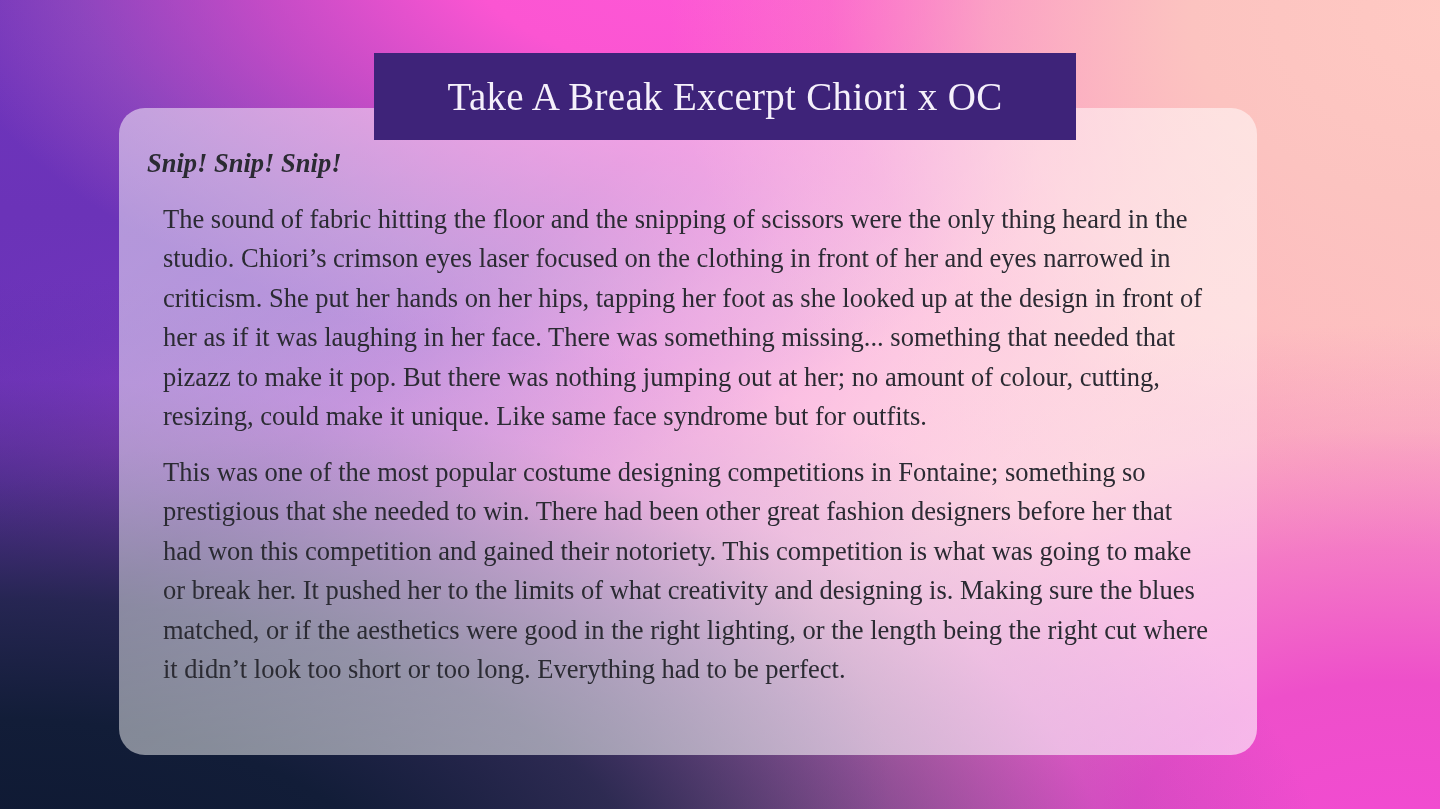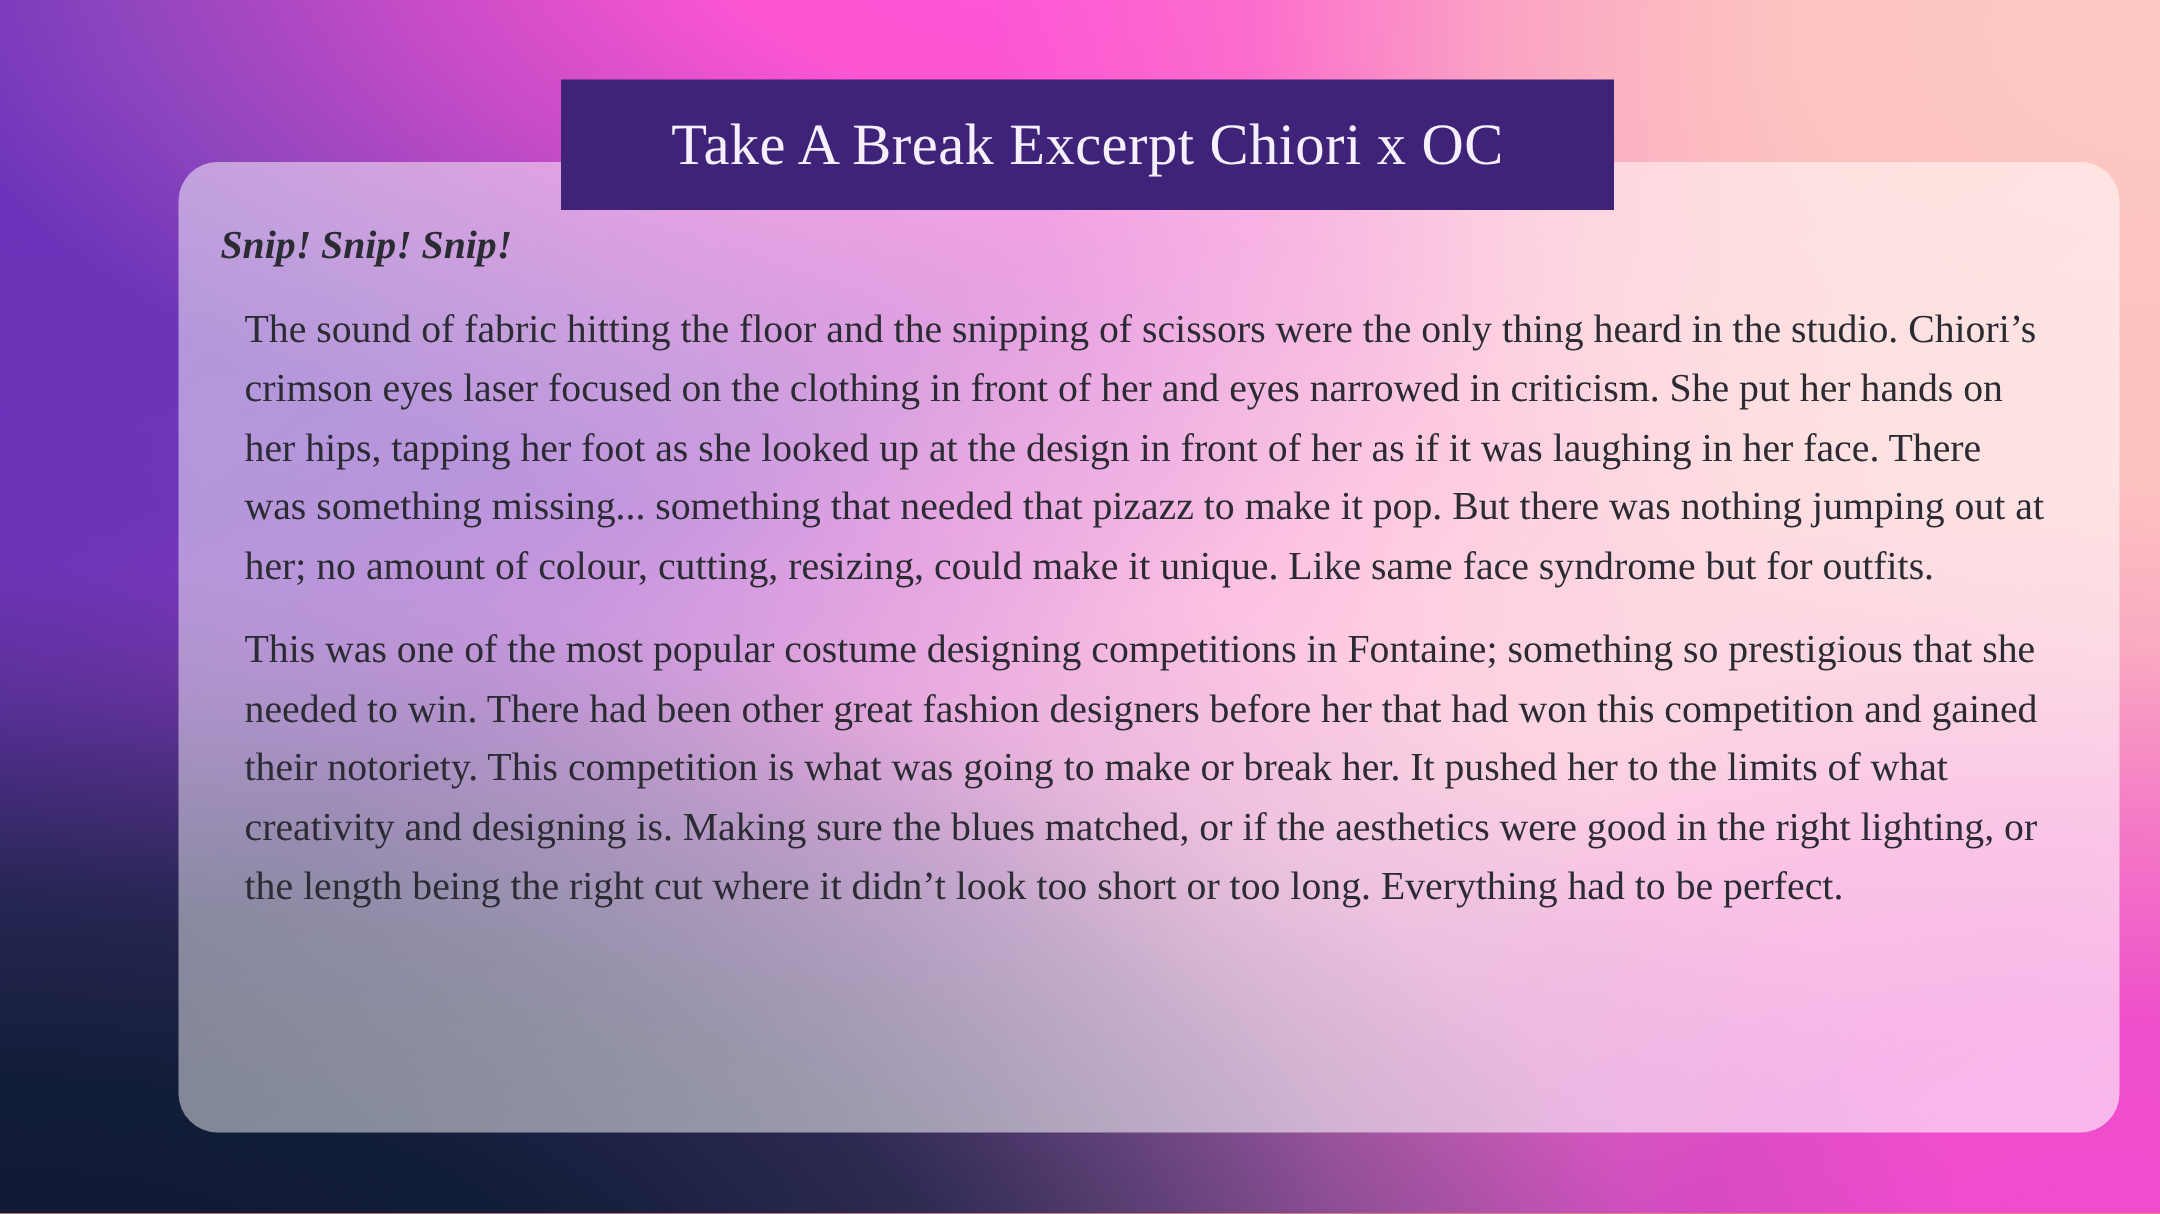--- a/index.html
+++ b/index.html
@@ -11,21 +11,21 @@
     height: 809px;
     overflow: hidden;
     font-family: "Liberation Serif", "DejaVu Serif", serif;
   }
 
   #stage {
     position: relative;
     width: 1440px;
     height: 809px;
     overflow: hidden;
-    background-color: #c2410c;
+    background-color: #8b5cf6;
   }
 
   
   .bg-layer {
     position: absolute;
     inset: 0;
   }
   .bg-base {
     background: linear-gradient(118deg,
         #5b2bb0 0%,
@@ -83,21 +83,21 @@
         rgba(94, 52, 170, 0.55) 0%,
         rgba(84, 48, 160, 0.34) 40%,
         rgba(70, 45, 140, 0) 72%);
   }
 
   
   #excerpt-card {
     position: absolute;
     left: 119px;
     top: 108px;
-    width: 1294px;
+    width: 1138px;
     height: 647px;
     border-radius: 26px;
     background: linear-gradient(140deg,
         rgba(255, 255, 255, 0.50) 0%,
         rgba(255, 255, 255, 0.46) 30%,
         rgba(255, 255, 255, 0.52) 58%,
         rgba(255, 255, 255, 0.60) 100%);
     box-sizing: border-box;
     padding: 36px 30px 10px 28px;
     overflow: hidden;

